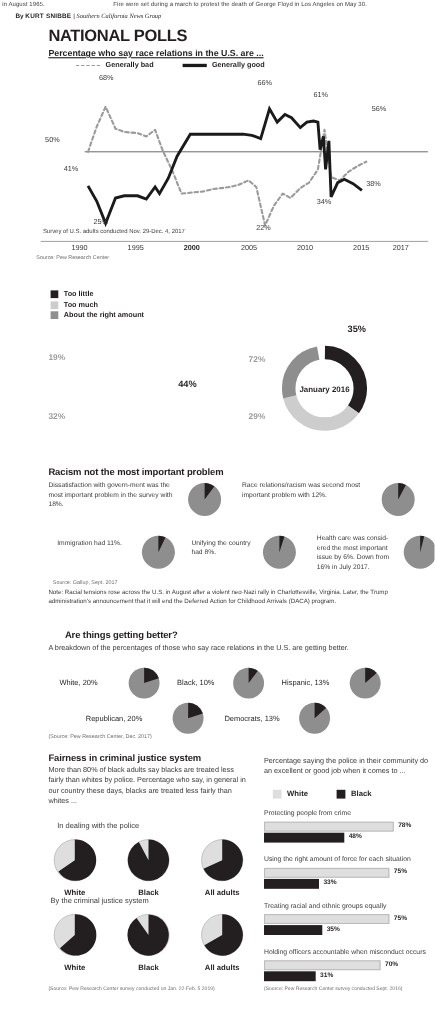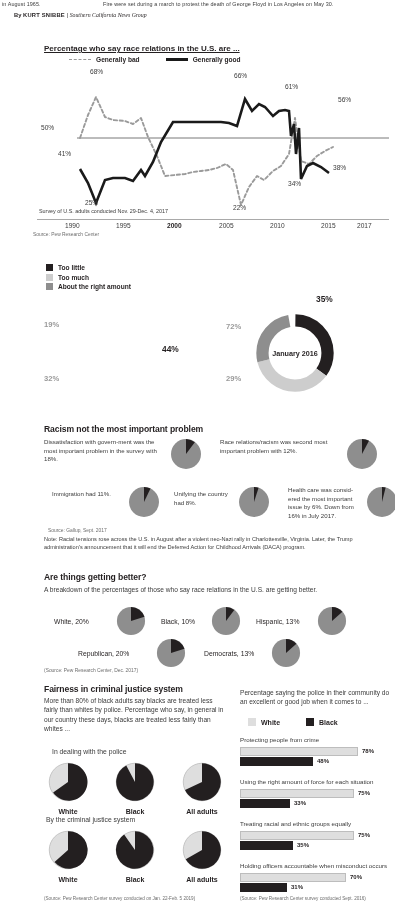--- a/index.html
+++ b/index.html
@@ -68,21 +68,21 @@
 
   
   .racism{position:absolute;left:44px;top:424px;width:350px;height:140px;}
   .racism .h2{position:absolute;left:0;top:0;}
   .pieblock{position:absolute;}
   .pieblock .txt{position:absolute;font-size:6.1px;line-height:1.42;color:#3b3b3b;}
   .minipie{position:absolute;}
 
   
   .better{position:absolute;left:44px;top:572px;width:350px;height:104px;}
-  .better .h2{position:absolute;left:0;top:0;}
+  .better .h2{position:absolute;left:15px;top:0;}
   .better .lead{position:absolute;left:0;top:13px;width:330px;}
   .bitem{position:absolute;font-size:6.8px;color:#231f20;white-space:nowrap;}
 
   
   .fair{position:absolute;left:44px;top:684px;width:185px;height:232px;}
   .fair .h2{position:absolute;left:0;top:0;}
   .fair .lead{position:absolute;left:0;top:12px;width:180px;}
   .sublab{position:absolute;font-size:6.8px;color:#3b3b3b;}
   .piecol{position:absolute;text-align:center;width:44px;}
   .piecol .nm{font-size:7px;font-weight:800;color:#231f20;margin-top:2px;}
@@ -110,20 +110,21 @@
     <div class="cutline cut-l">in August 1965.</div>
     <div class="cutline cut-r">Fire were set during a march to protest the death of George Floyd in Los Angeles on May 30.</div>
     <div class="byline">
       <span class="by">By</span>
       <span class="nm">KURT SNIBBE</span>
       <span>|</span>
       <span class="org">Southern California News Group</span>
     </div>
   </div>
 
+  <div class="kicker">NATIONAL POLLS</div>
   <div class="subhead">Percentage who say race relations in the U.S. are ...</div>
 
   <div class="linechart">
 
     <div class="legend-row">
       <div class="lg">
         <span class="dash-swatch"></span>
         <span>Generally bad</span>
       </div>
       <div class="lg">

